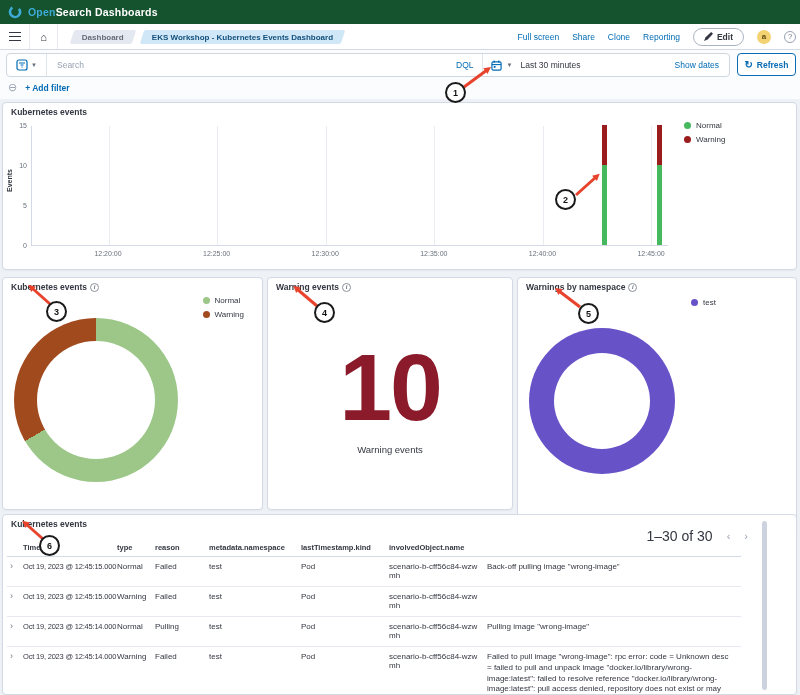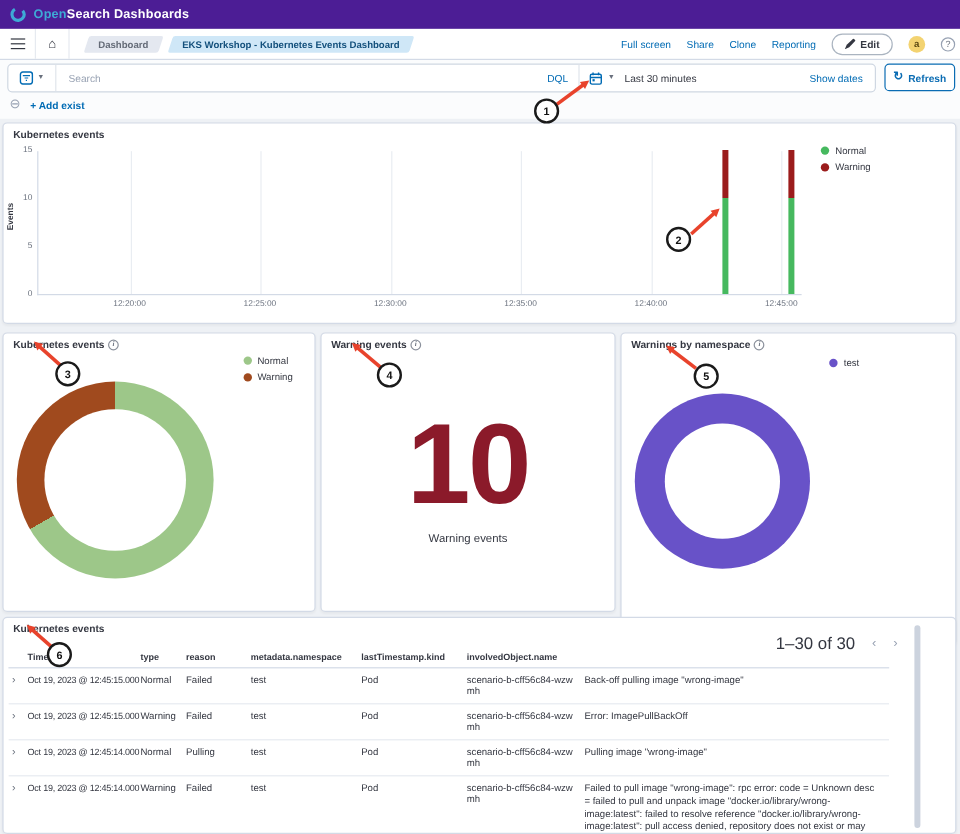--- a/index.html
+++ b/index.html
@@ -1,20 +1,20 @@
 <!DOCTYPE html>
 <html><head>
 <meta charset="utf-8">
 <style>
   * { margin:0; padding:0; box-sizing:border-box; }
   html,body { width:800px; height:695px; }
   body { position:relative; overflow:hidden; background:#eef1f5; font-family:"Liberation Sans", sans-serif; color:#343741; }
 
   
-  .topbar { position:absolute; left:0; top:0; width:800px; height:24px; background:#4c1d95; display:flex; align-items:center; padding-left:8px; gap:6px; z-index:10; }
+  .topbar { position:absolute; left:0; top:0; width:800px; height:24px; background:#14532d; display:flex; align-items:center; padding-left:8px; gap:6px; z-index:10; }
   .brand { font-size:10.5px; font-weight:bold; color:#fff; letter-spacing:.2px; }
   .brand .blue { color:#3eaad6; }
 
   
   .navbar { position:absolute; left:0; top:24px; width:800px; height:26px; background:#fff; border-bottom:1px solid #d3dae6; display:flex; align-items:center; z-index:9; }
   .hamburger { width:30px; height:100%; display:flex; flex-direction:column; justify-content:center; align-items:center; gap:2.5px; border-right:1px solid #e6eaf0; cursor:pointer; }
   .hamburger span { display:block; width:12px; height:1.6px; background:#343741; }
   .homebtn { width:28px; height:100%; display:flex; align-items:center; justify-content:center; border-right:1px solid #e6eaf0; font-size:11px; color:#343741; }
   .crumbs { display:flex; align-items:center; gap:8px; margin-left:14px; }
   .chip { height:14px; display:inline-flex; align-items:center; padding:0 10px; transform:skewX(-18deg); border-radius:2px; }
@@ -167,21 +167,21 @@
     </div>
     <span class="timerange">Last 30 minutes</span>
     <span class="showdates">Show dates</span>
   </div>
   <button class="refreshbtn">
     <span style="font-size:10px; line-height:1;">↻</span>
     <span>Refresh</span>
   </button>
   <div class="filterrow">
     <span class="nofilter">⊖</span>
-    <span class="addfilter">+ Add exist</span>
+    <span class="addfilter">+ Add filter</span>
   </div>
 </div>
 
 <div class="panel" id="p-bar">
   <div class="ptitle">
       <span>Kubernetes events</span>
     </div>
   <div class="ylab">Events</div>
   <div class="plot" id="bar-plot">
       <div class="gridline" style="left: 12.09%;"></div>
@@ -291,21 +291,20 @@
         <span class="cell msg">Back-off pulling image "wrong-image"</span>
       </div>
       <div class="trow row">
         <span class="expander">›</span>
         <span class="cell time">Oct 19, 2023 @ 12:45:15.000</span>
         <span class="cell nowrap">Warning</span>
         <span class="cell nowrap">Failed</span>
         <span class="cell nowrap">test</span>
         <span class="cell nowrap">Pod</span>
         <span class="cell name">scenario-b-cff56c84-wzwmh</span>
-        <span class="cell msg">Error: ImagePullBackOff</span>
       </div>
       <div class="trow row">
         <span class="expander">›</span>
         <span class="cell time">Oct 19, 2023 @ 12:45:14.000</span>
         <span class="cell nowrap">Normal</span>
         <span class="cell nowrap">Pulling</span>
         <span class="cell nowrap">test</span>
         <span class="cell nowrap">Pod</span>
         <span class="cell name">scenario-b-cff56c84-wzwmh</span>
         <span class="cell msg">Pulling image "wrong-image"</span>

